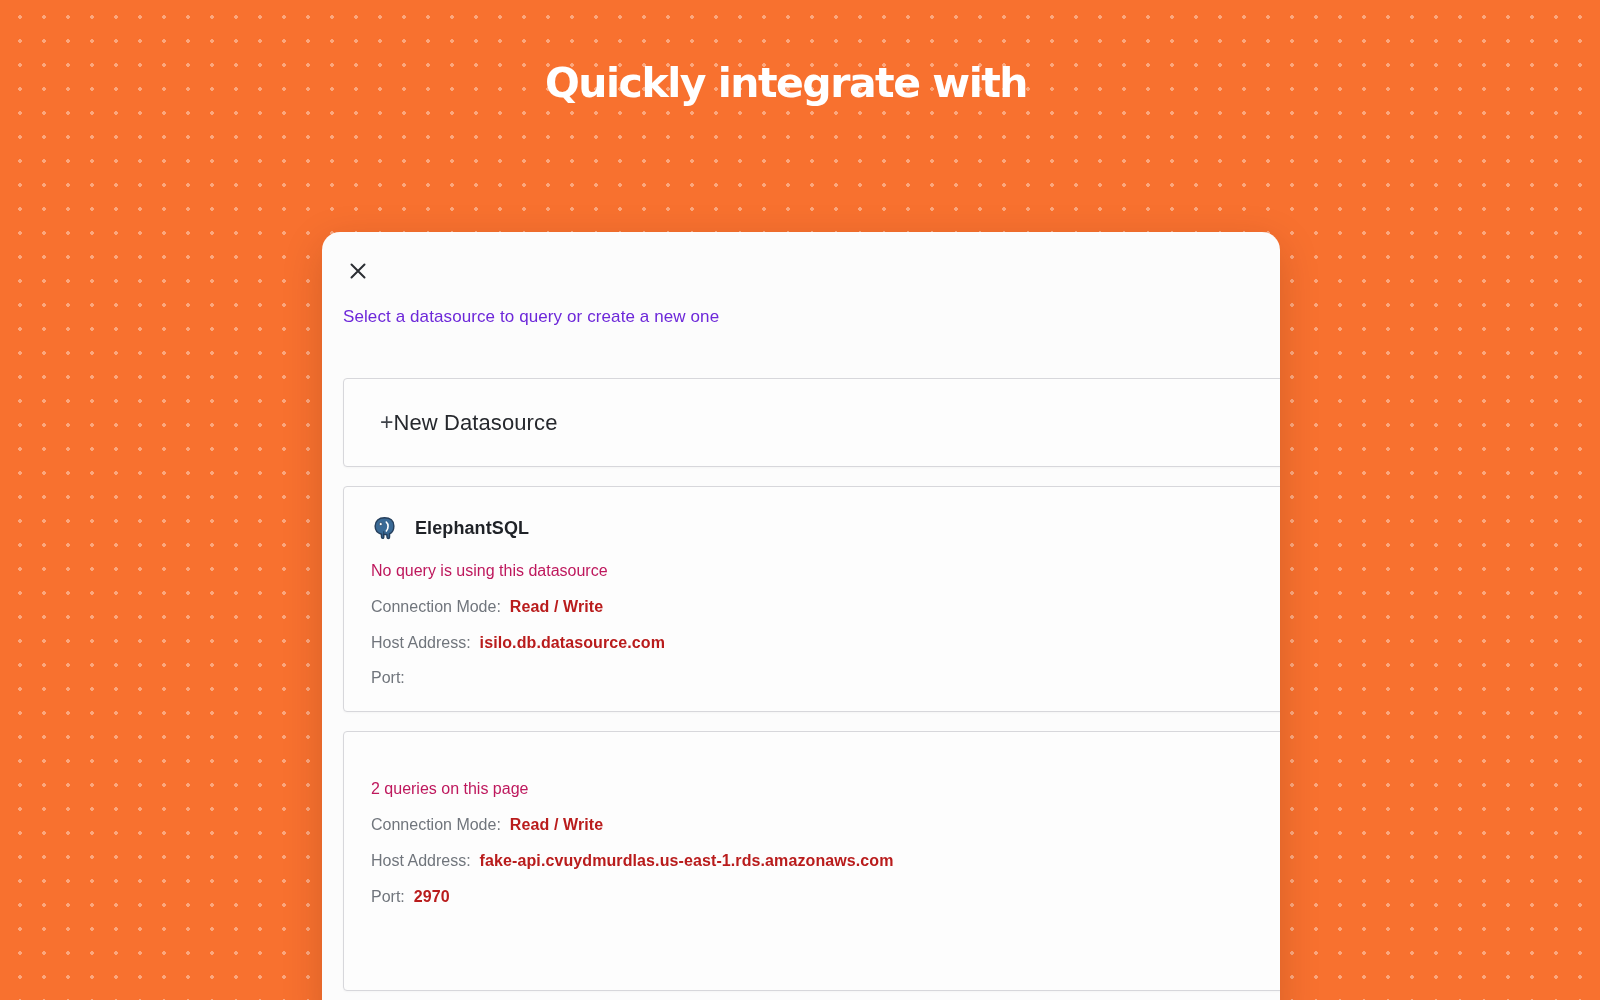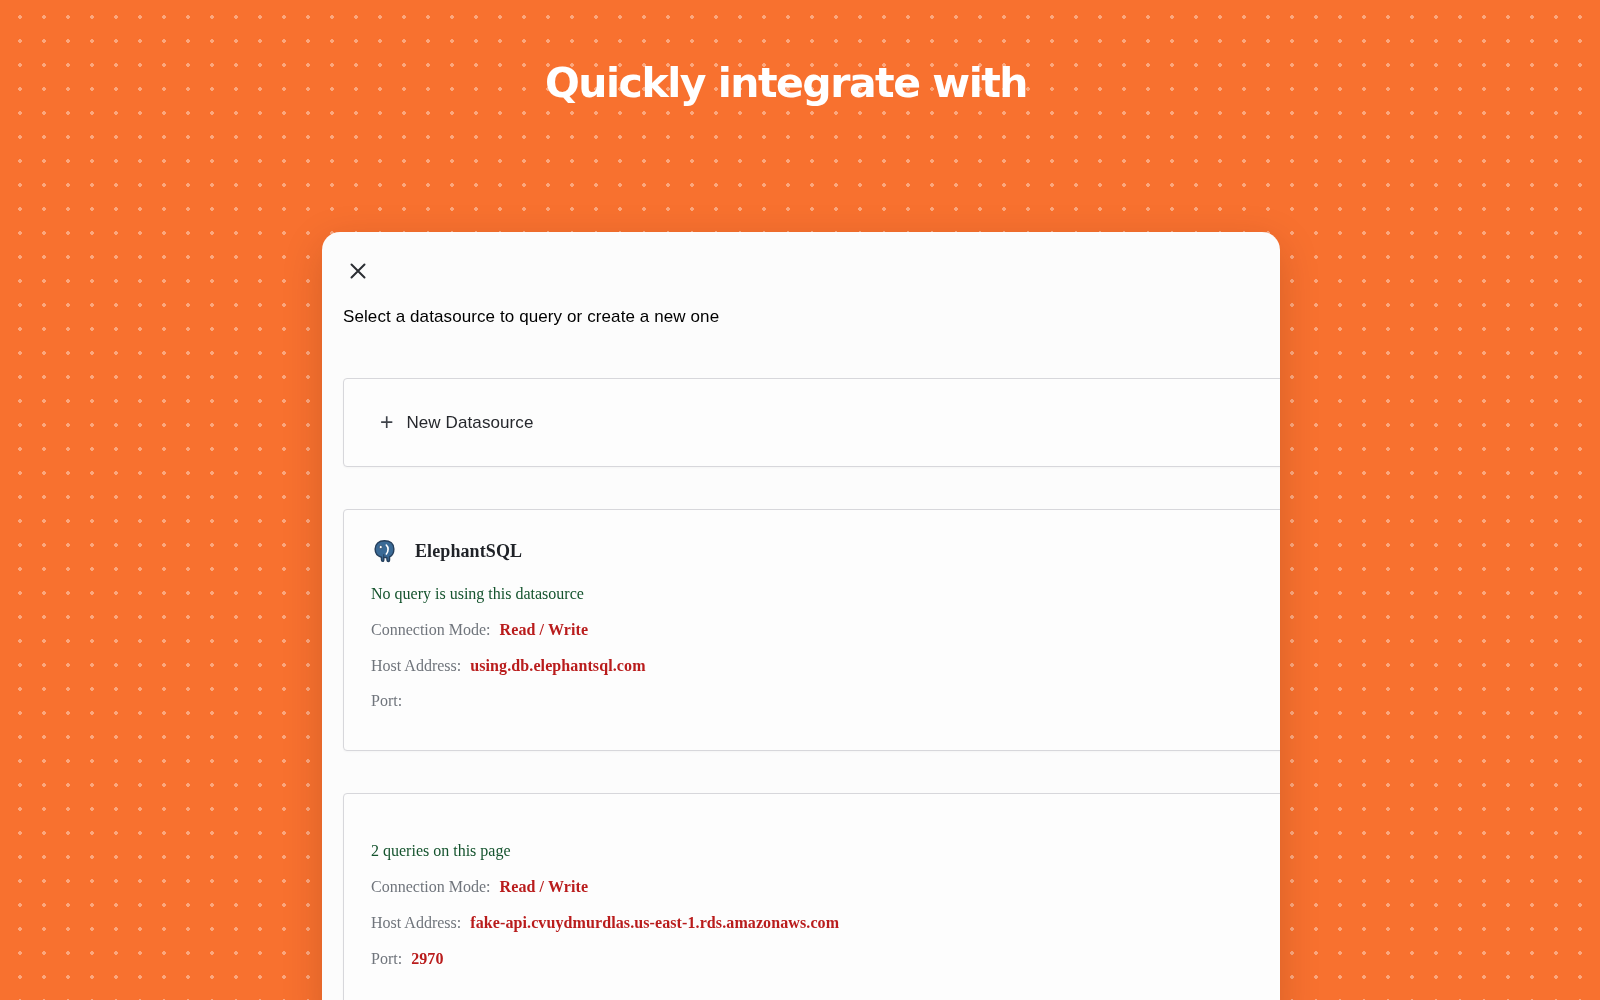--- a/index.html
+++ b/index.html
@@ -20,43 +20,43 @@
     position:absolute;left:322px;top:232px;width:958px;height:790px;
     background:#fcfcfc;border-radius:18px 18px 0 0;
     box-shadow:0 12px 40px rgba(60,20,0,.18);
     padding:0 0 0 21px;box-sizing:border-box;overflow:hidden;
   }
   .close-btn{
     display:block;margin:26px 0 0 2px;width:26px;height:26px;
     background:none;border:none;padding:3px;cursor:pointer;line-height:0;
   }
   .modal-title{
-    margin-top:21px;font-size:17px;line-height:23px;color:#000000;
+    margin-top:21px;font-size:17px;line-height:23px;color:#6d28d9;
     font-weight:400;letter-spacing:.1px;
   }
   .card{
     background:#fdfdfd;border:1px solid #d7d7db;border-radius:4px;
     box-sizing:border-box;width:calc(100% + 14px); 
     box-shadow:0 1px 2px rgba(0,0,0,.03);
   }
   .new-ds{
     margin-top:50px;height:89px;display:flex;align-items:center;
     padding-left:36px;cursor:pointer;
   }
   .plus-glyph{font-size:23px;font-weight:400;color:#3f434a;line-height:1;}
-  .new-ds-label{margin-left:13px;font-size:17px;color:#26282d;font-weight:400;letter-spacing:.1px;}
-  .ds-card{margin-top:42px;padding:28px 0 31px 27px;cursor:pointer;font-family:Liberation Serif, serif;}
+  .new-ds-label{font-size:22px;color:#26282d;font-weight:400;letter-spacing:.1px;}
+  .ds-card{margin-top:19px;padding:28px 0 15px 27px;cursor:pointer;}
   .ds-card.cut{height:260px;}
   .ds-head{display:flex;align-items:center;height:27px;}
   .ds-icon{width:27px;height:27px;flex:0 0 auto;}
   .ds-name{margin-left:17px;font-size:18px;font-weight:700;color:#1f2227;letter-spacing:.1px;}
   .ds-rows{margin-top:11px;}
   .ds-row{font-size:16px;line-height:35.8px;color:#70757c;font-weight:400;}
   .ds-row .val{color:#b91c1c;font-weight:700;margin-left:9px;letter-spacing:.1px;}
-  .usage{color:#14532d;}
+  .usage{color:#be185d;}
 </style>
 </head>
 <body>
 
 <div class="stage">
 
   <div class="hero">
     <div>Quickly integrate with</div>
   </div>
 
@@ -85,21 +85,21 @@
             <circle cx="10.1" cy="9.4" r="1.6" fill="#ffffff" stroke="#253f5c" stroke-width="0.7"></circle>
             <path d="M15.9 7.3 C18.3 9.3 18.3 13.9 15.9 16.6" stroke="#ffffff" stroke-width="1.7" fill="none" stroke-linecap="round"></path>
             <path d="M13.2 20.3 L13.2 16.8" stroke="#253f5c" stroke-width="1" fill="none"></path>
           </svg>
         </span>
         <span class="ds-name">ElephantSQL</span>
       </div>
       <div class="ds-rows">
         <div class="ds-row usage">No query is using this datasource</div>
         <div class="ds-row"><span>Connection Mode:</span><span class="val">Read / Write</span></div>
-        <div class="ds-row"><span>Host Address:</span><span class="val">using.db.elephantsql.com</span></div>
+        <div class="ds-row"><span>Host Address:</span><span class="val">isilo.db.datasource.com</span></div>
         <div class="ds-row"><span>Port:</span><span class="val"></span></div>
       </div>
     </div>
 
     <div class="card ds-card cut">
       <div class="ds-rows">
         <div class="ds-row usage">2 queries on this page</div>
         <div class="ds-row"><span>Connection Mode:</span><span class="val">Read / Write</span></div>
         <div class="ds-row"><span>Host Address:</span><span class="val">fake-api.cvuydmurdlas.us-east-1.rds.amazonaws.com</span></div>
         <div class="ds-row"><span>Port:</span><span class="val">2970</span></div>

